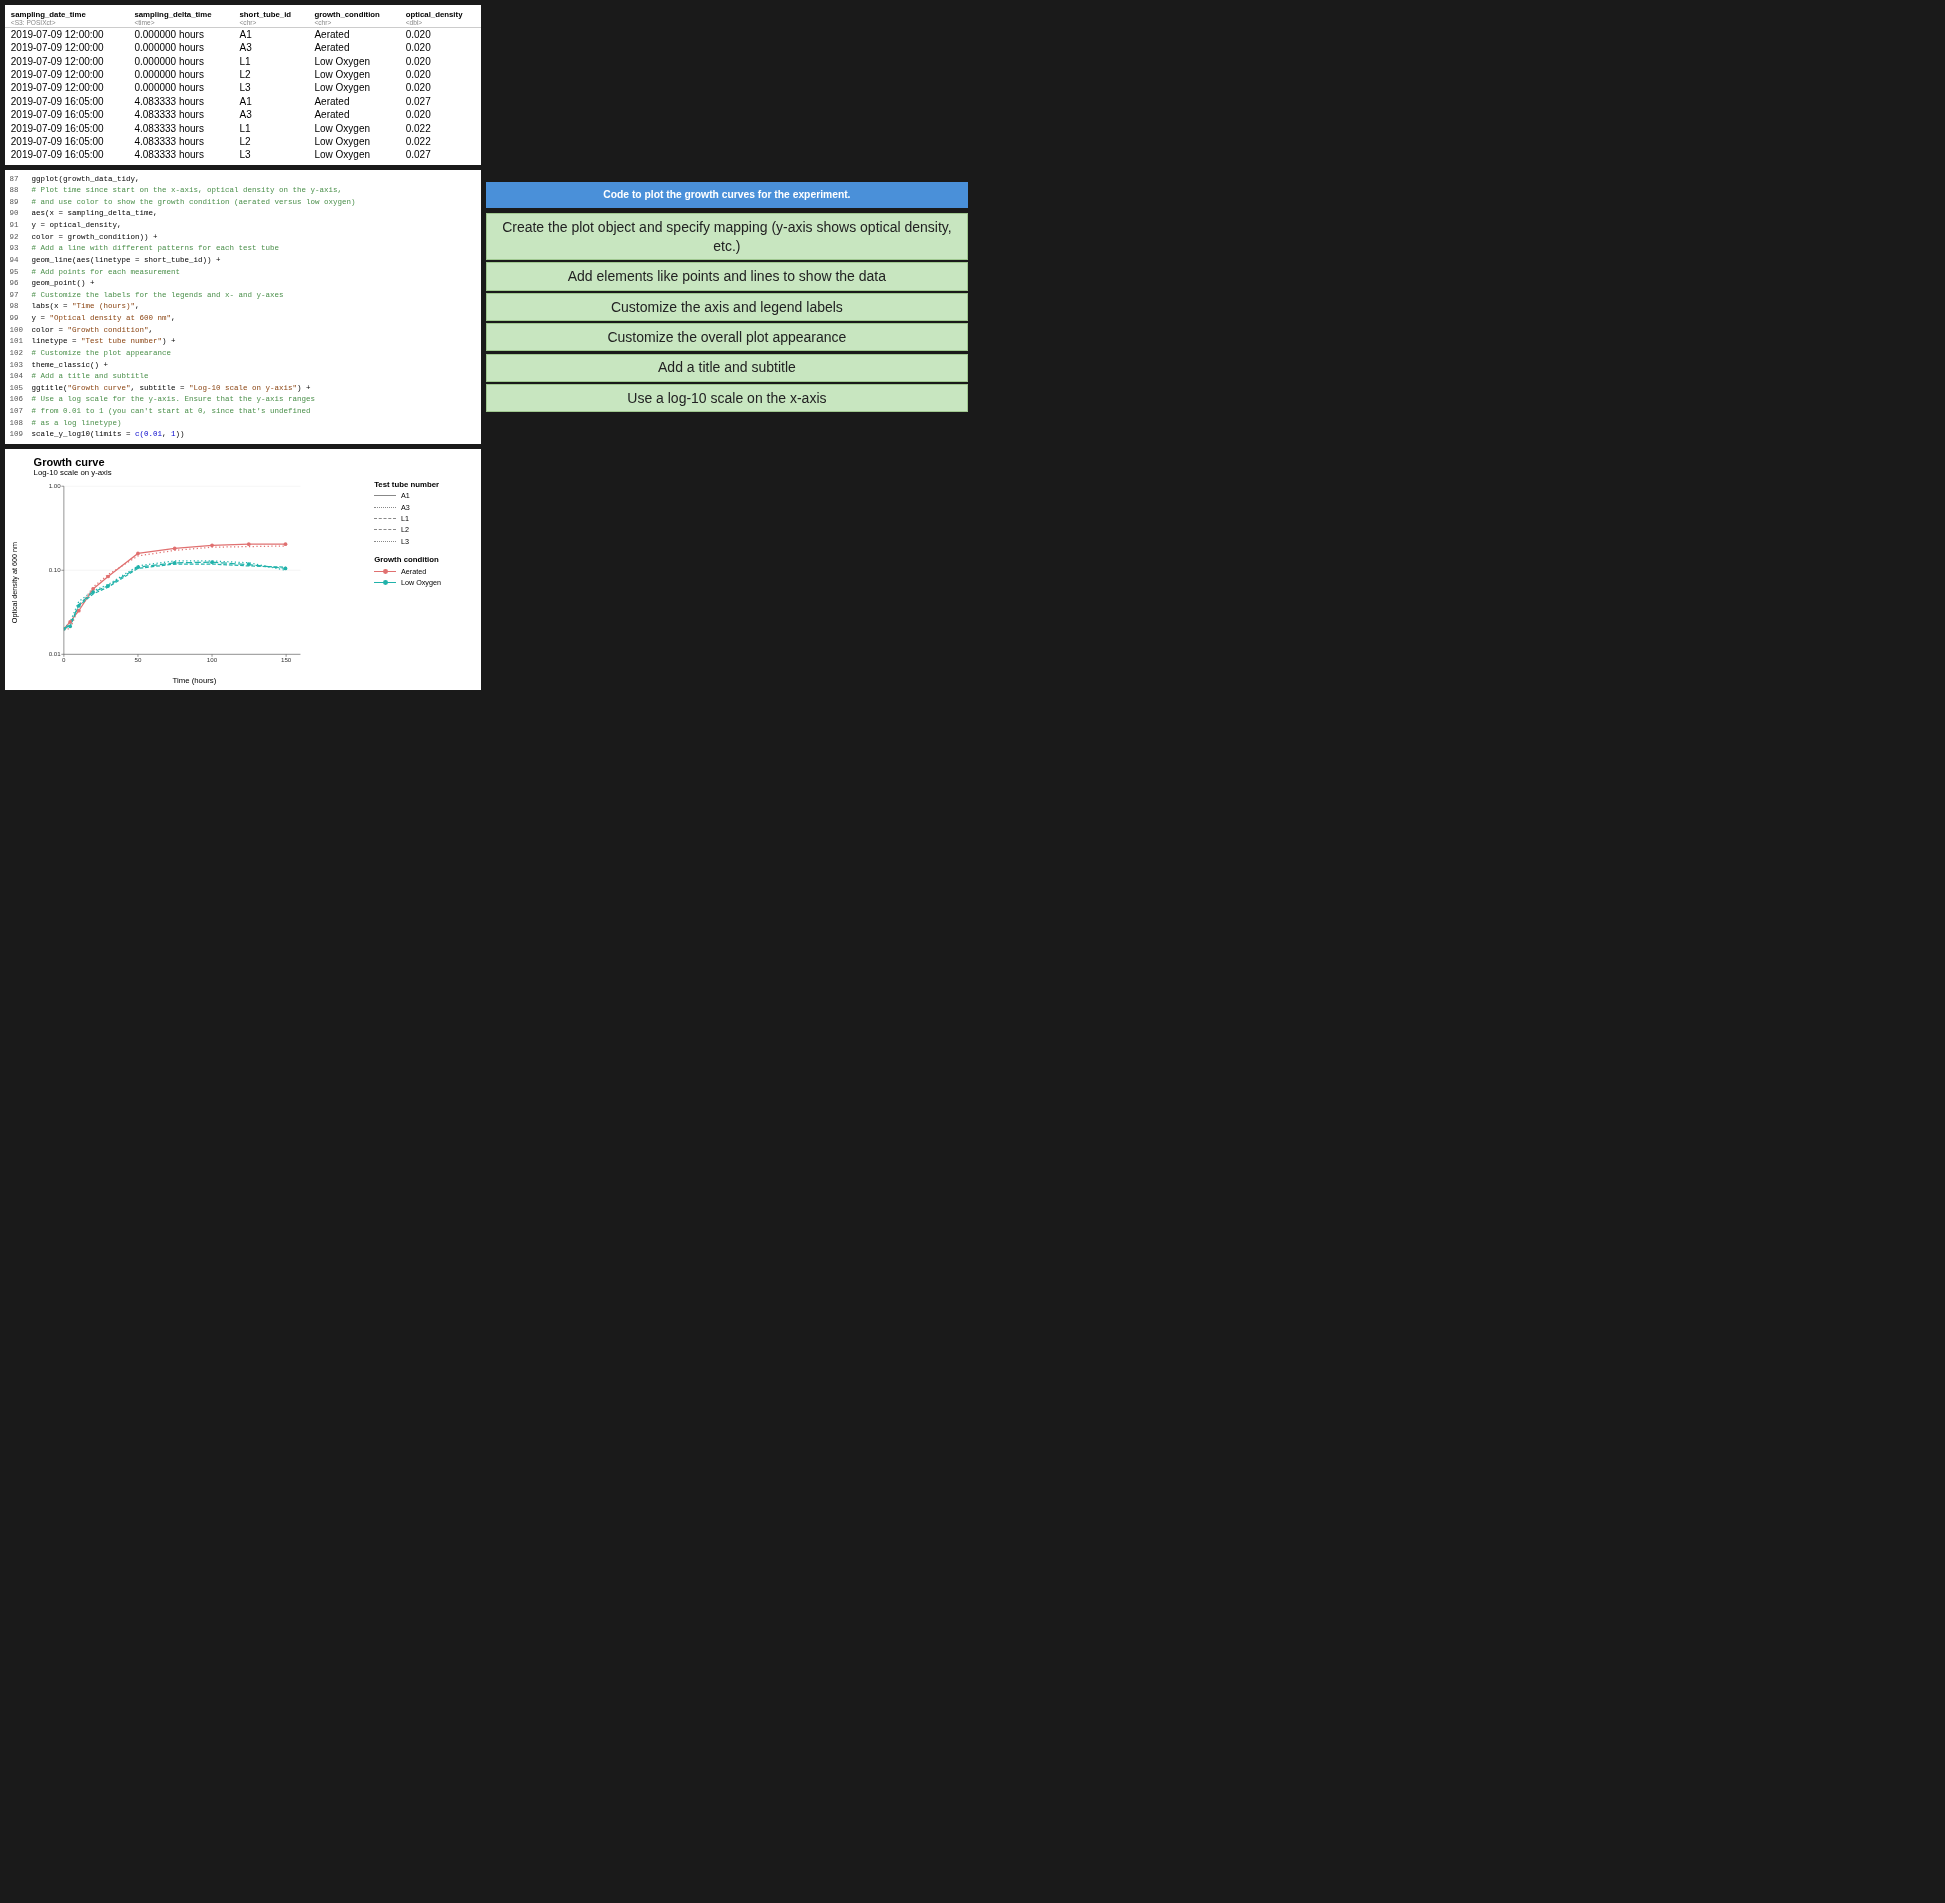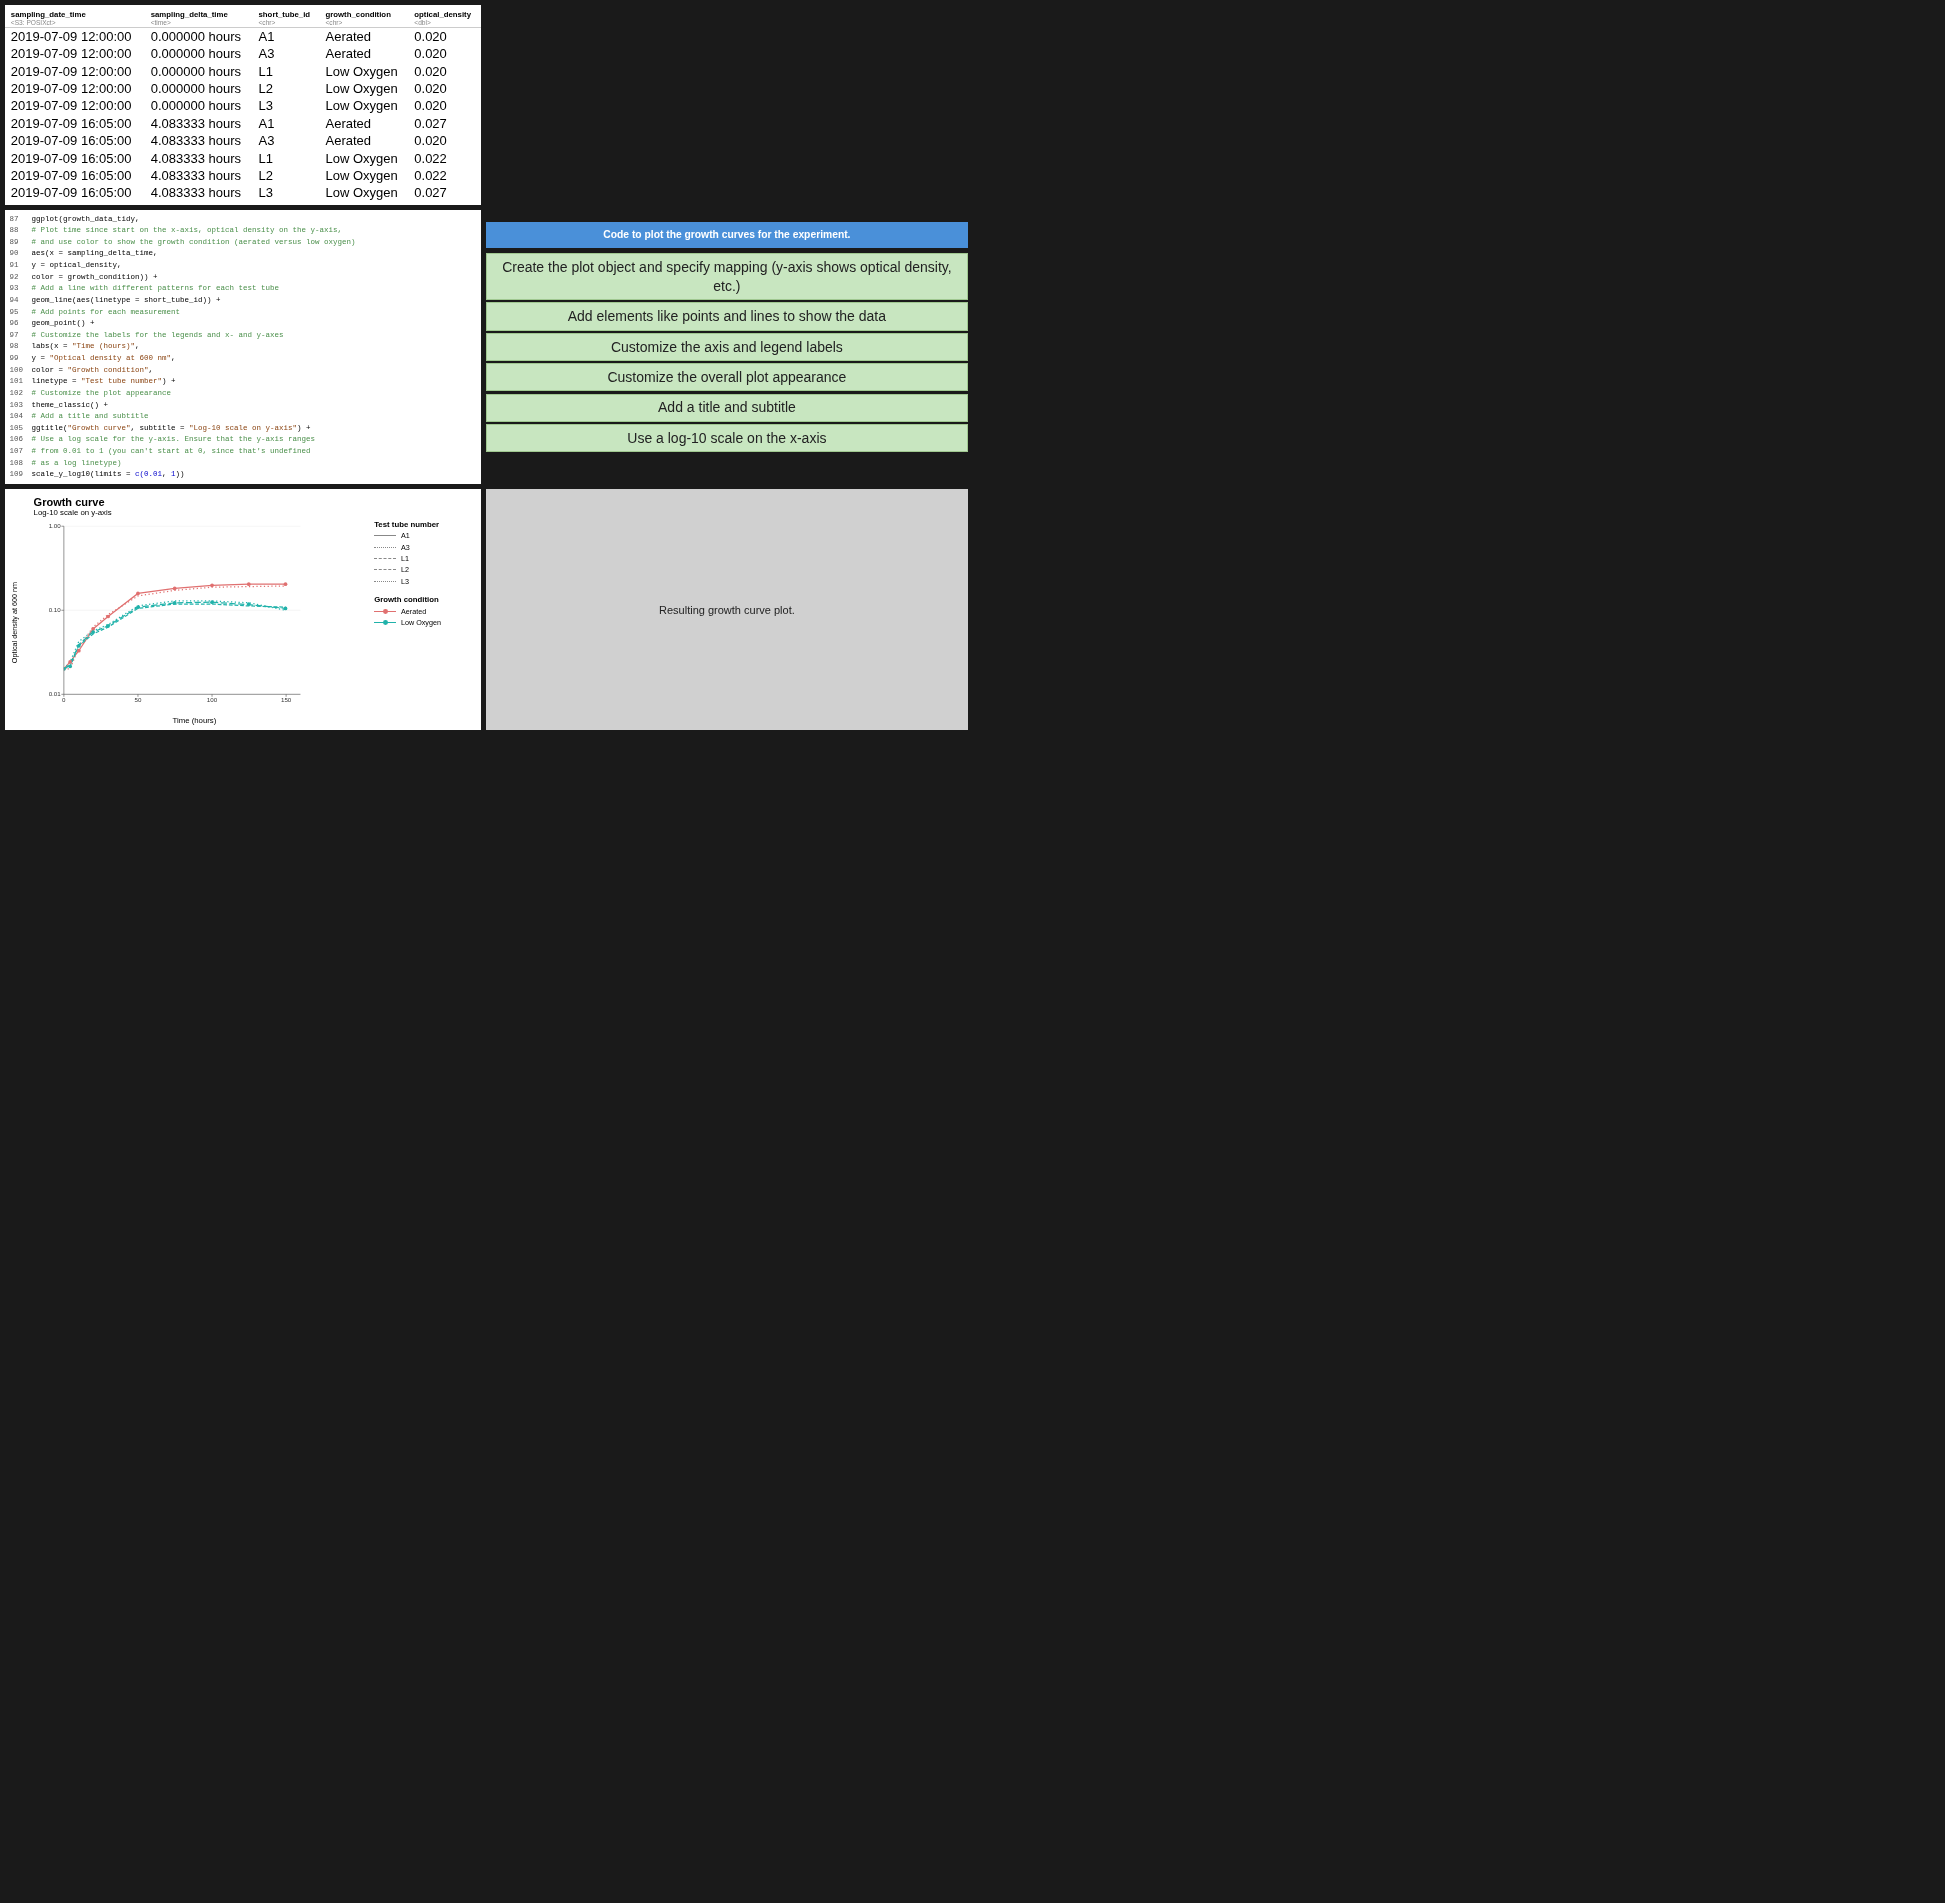--- a/index.html
+++ b/index.html
@@ -38,21 +38,21 @@
       border-bottom: 0.6px solid #ccc;
     }
     table.data-table th .subtype {
       font-weight: normal;
       font-size: 6.6px;
       color: #888;
       display: block;
     }
     table.data-table td {
       padding: 1.2px 6px;
-      font-size: 13px;
+      font-size: 10px;
     }
     .table-callout {
       background: #4a90d9;
       color: white;
       flex: 1;
       display: flex;
       align-items: center;
       justify-content: center;
       padding: 9.6px;
       font-size: 11px;
@@ -523,15 +523,14 @@
         </div>
         <div class="legend-item">
           <span style="display:inline-block;width:22px;border-top:1.2px solid #20b2aa;position:relative;">
             <span style="position:absolute;top:-3px;left:9px;width:4.8px;height:4.8px;background:#20b2aa;border-radius:50%;"></span>
           </span>
           <span>Low Oxygen</span>
         </div>
       </div>
     </div>
   </div>
-  <div class="plot-callout">Resulting growth curve plot.</div>
 </div>
 
 
 </body></html>

